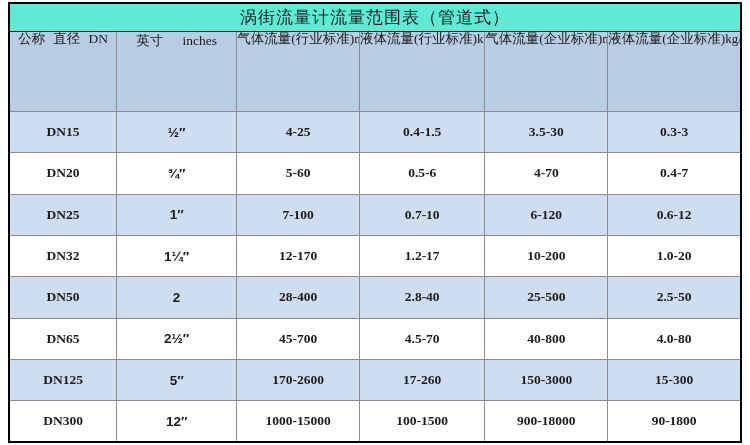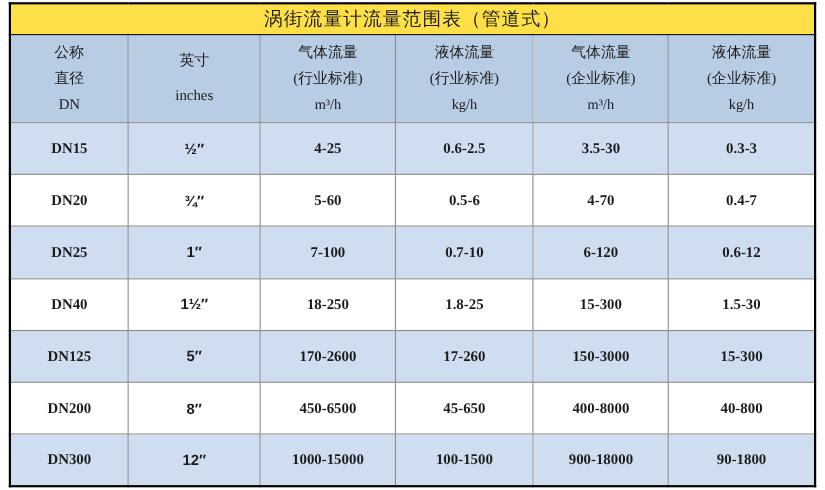--- a/index.html
+++ b/index.html
@@ -18,27 +18,27 @@
   table{
     width:100%;height:100%;border-collapse:collapse;table-layout:fixed;
     border:2px solid var(--outer-border);
   }
   th,td{
     border:1px solid var(--grid-line);
     text-align:center;vertical-align:middle;
     padding:0;overflow:hidden;white-space:nowrap;
   }
   th.title-cell{
-    height:27px;background:#fde047;border:1px solid var(--outer-border);
+    height:27px;background:#5eead4;border:1px solid var(--outer-border);
     font-size:17px;font-weight:normal;letter-spacing:1px;
   }
   tr.head-row th{
     height:79px;background:var(--header-bg);font-weight:normal;font-size:13.5px;
   }
-  .hstack{display:flex;flex-direction:column;justify-content:space-evenly;height:79px;}
+  .hstack{display:flex;flex-direction:row;justify-content:space-evenly;height:79px;}
   .hline{line-height:1.1;}
   .unit{font-size:13px;}
   .inches-head .hline{line-height:1.4;}
   tbody tr{height:24px;font-size:13.5px;font-weight:bold;}
   tbody tr:nth-child(odd){background:var(--stripe-bg);}
   tbody tr:nth-child(even){background:#ffffff;}
   td.inches{font-family:"Liberation Sans","DejaVu Sans",sans-serif;font-size:13.5px;}
 </style>
 </head>
 <body>
@@ -99,21 +99,21 @@
             <div class="hline unit">kg/h</div>
           </div>
         </th>
       </tr>
     </thead>
     <tbody>
   <tr>
     <td>DN15</td>
     <td class="inches">½″</td>
     <td>4-25</td>
-    <td>0.6-2.5</td>
+    <td>0.4-1.5</td>
     <td>3.5-30</td>
     <td>0.3-3</td>
   </tr>
 
   <tr>
     <td>DN20</td>
     <td class="inches">¾″</td>
     <td>5-60</td>
     <td>0.5-6</td>
     <td>4-70</td>
@@ -122,52 +122,60 @@
 
   <tr>
     <td>DN25</td>
     <td class="inches">1″</td>
     <td>7-100</td>
     <td>0.7-10</td>
     <td>6-120</td>
     <td>0.6-12</td>
   </tr>
 
-
   <tr>
-    <td>DN40</td>
-    <td class="inches">1½″</td>
-    <td>18-250</td>
-    <td>1.8-25</td>
-    <td>15-300</td>
-    <td>1.5-30</td>
+    <td>DN32</td>
+    <td class="inches">1¼″</td>
+    <td>12-170</td>
+    <td>1.2-17</td>
+    <td>10-200</td>
+    <td>1.0-20</td>
   </tr>
 
 
+  <tr>
+    <td>DN50</td>
+    <td class="inches">2</td>
+    <td>28-400</td>
+    <td>2.8-40</td>
+    <td>25-500</td>
+    <td>2.5-50</td>
+  </tr>
+
+  <tr>
+    <td>DN65</td>
+    <td class="inches">2½″</td>
+    <td>45-700</td>
+    <td>4.5-70</td>
+    <td>40-800</td>
+    <td>4.0-80</td>
+  </tr>
 
 
 
   <tr>
     <td>DN125</td>
     <td class="inches">5″</td>
     <td>170-2600</td>
     <td>17-260</td>
     <td>150-3000</td>
     <td>15-300</td>
   </tr>
 
 
-  <tr>
-    <td>DN200</td>
-    <td class="inches">8″</td>
-    <td>450-6500</td>
-    <td>45-650</td>
-    <td>400-8000</td>
-    <td>40-800</td>
-  </tr>
 
 
   <tr>
     <td>DN300</td>
     <td class="inches">12″</td>
     <td>1000-15000</td>
     <td>100-1500</td>
     <td>900-18000</td>
     <td>90-1800</td>
   </tr>

